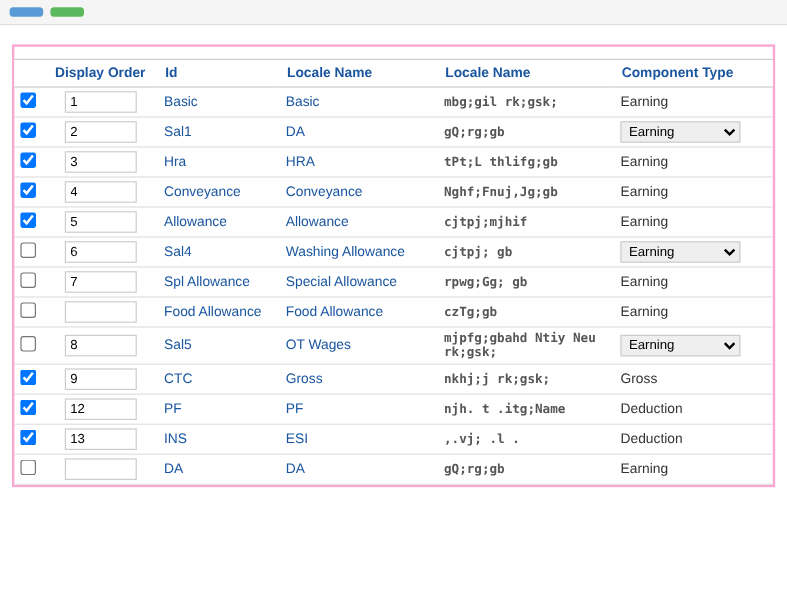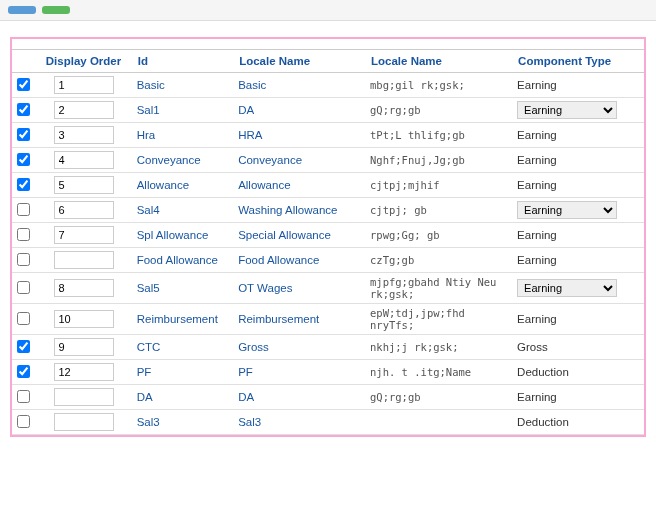--- a/index.html
+++ b/index.html
@@ -30,21 +30,21 @@
     .check-cell { text-align: center; }
     input[type="checkbox"] { width: 13px; height: 13px; cursor: pointer; }
     input[type="text"].order-input {
       width: 60px; border: 1px solid #ccc; padding: 2px 4px; font-size: 11px; text-align: left;
     }
     .id-cell { color: #1a56a0; }
     .display-name-cell { color: #1a56a0; }
 
     select.type-select { font-size: 11px; border: 1px solid #ccc; padding: 1px 2px; width: 100px; }
 
-    .locale-cell { font-family: monospace; font-size: 10.5px; color: #555; }
+    .locale-cell { font-family: monospace; font-size: 10.5px; color: #555; font-weight: bold; }
   </style>
 </head>
 <body>
 
 <div class="top-bar">
   <button class="btn-update"></button>
   <button class="btn-refresh"></button>
 </div>
 
 <div class="page-content">
@@ -129,55 +129,47 @@
           </tr>
           <tr>
             <td class="check-cell"><input type="checkbox" style=""></td>
             <td style="text-align: center;"><input type="text" class="order-input" value="8" style=""></td>
             <td class="id-cell">Sal5</td>
             <td class="display-name-cell">OT Wages</td>
             <td class="locale-cell">mjpfg;gbahd Ntiy Neu rk;gsk;</td>
             <td><select class="type-select"><option value="Earning">Earning</option><option value="Deduction">Deduction</option><option value="Gross">Gross</option></select></td>
           </tr>
           <tr>
-            <td class="check-cell"><input type="checkbox" style=""></td>
-            <td style="text-align: center;"><input type="text" class="order-input" value="10" style=""></td>
-            <td class="id-cell">Reimbursement</td>
-            <td class="display-name-cell">Reimbursement</td>
-            <td class="locale-cell">epW;tdj,jpw;fhd nryTfs;</td>
-            <td>Earning</td>
-          </tr>
-          <tr>
             <td class="check-cell"><input type="checkbox" checked="" style=""></td>
             <td style="text-align: center;"><input type="text" class="order-input" value="9" style=""></td>
             <td class="id-cell">CTC</td>
             <td class="display-name-cell">Gross</td>
             <td class="locale-cell">nkhj;j rk;gsk;</td>
             <td>Gross</td>
           </tr>
           <tr>
             <td class="check-cell"><input type="checkbox" checked="" style=""></td>
             <td style="text-align: center;"><input type="text" class="order-input" value="12" style=""></td>
             <td class="id-cell">PF</td>
             <td class="display-name-cell">PF</td>
             <td class="locale-cell">njh. t .itg;Name</td>
             <td>Deduction</td>
           </tr>
           <tr>
+            <td class="check-cell"><input type="checkbox" checked="" style=""></td>
+            <td style="text-align: center;"><input type="text" class="order-input" value="13" style=""></td>
+            <td class="id-cell">INS</td>
+            <td class="display-name-cell">ESI</td>
+            <td class="locale-cell">,.vj; .l .</td>
+            <td>Deduction</td>
+          </tr>
+          <tr>
             <td class="check-cell"><input type="checkbox" style=""></td>
             <td style="text-align: center;"><input type="text" class="order-input" style=""></td>
             <td class="id-cell">DA</td>
             <td class="display-name-cell">DA</td>
             <td class="locale-cell">gQ;rg;gb</td>
             <td>Earning</td>
           </tr>
-          <tr>
-            <td class="check-cell"><input type="checkbox" style=""></td>
-            <td style="text-align: center;"><input type="text" class="order-input" style=""></td>
-            <td class="id-cell">Sal3</td>
-            <td class="display-name-cell">Sal3</td>
-            <td class="locale-cell"></td>
-            <td>Deduction</td>
-          </tr>
         </tbody>
     </table>
   </div>
 </div>
 
 </body></html>

